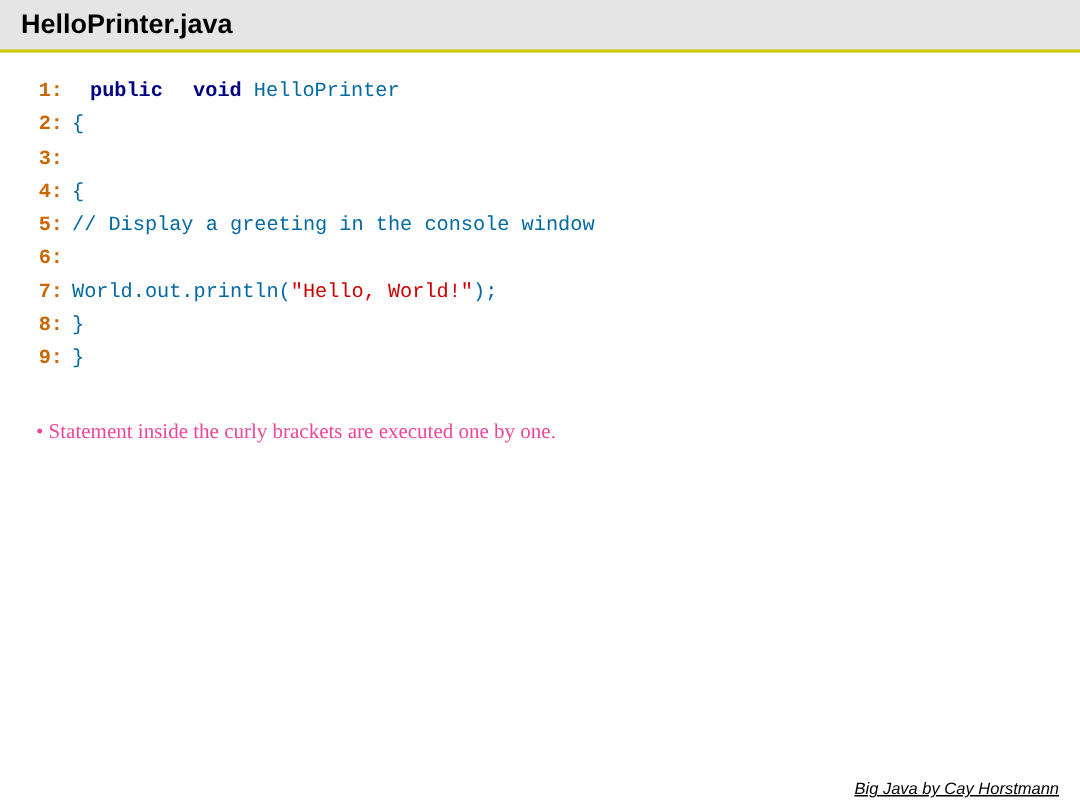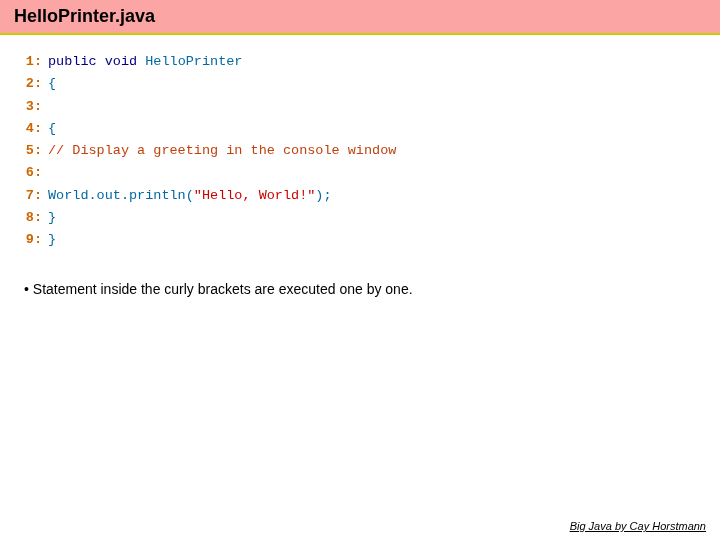--- a/index.html
+++ b/index.html
@@ -7,21 +7,21 @@
     body {
       width: 720px;
       height: 540px;
       background: #ffffff;
       font-family: Arial, Helvetica, sans-serif;
       overflow: hidden;
     }
 
     
     #title-bar {
-      background: #fca5a5;
+      background: #e5e5e5;
       border-bottom: 2px solid #cccc00;
       padding: 6px 14px;
     }
 
     #title-bar span {
       font-size: 18px;
       font-weight: bold;
       color: #000;
     }
 
@@ -55,22 +55,22 @@
     }
 
     .line-num {
       color: #cc6600;
       min-width: 22px;
       text-align: right;
       margin-right: 6px;
       font-weight: bold;
     }
 
-    .kw { color: #000080; font-weight: normal; } 
-    .cm { color: #c2410c; } 
+    .kw { color: #000080; font-weight: bold; margin-left: 12px; } 
+    .cm { color: #0369a1; } 
     .str { color: #cc0000; } 
     .plain { color: #0369a1; }
 
     
     #annotations {
       display: flex;
       flex-direction: column;
       margin-left: 16px;
       min-width: 170px;
     }
@@ -112,22 +112,23 @@
     }
 
     
     #bullets {
       margin-top: 30px;
       padding-left: 4px;
     }
 
     .bullet {
       font-size: 14px;
-      color: #000000;
+      color: #ec4899;
       margin-bottom: 6px;
+      font-family: Liberation Serif, serif;
     }
 
     
     #footer {
       position: absolute;
       bottom: 8px;
       right: 14px;
       text-align: right;
       text-decoration: underline;
     }

